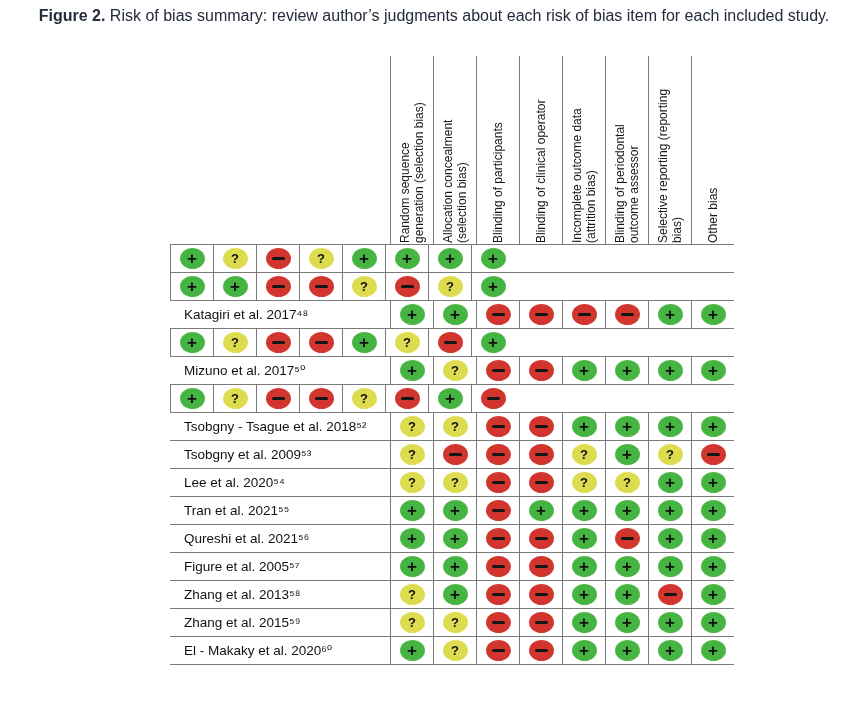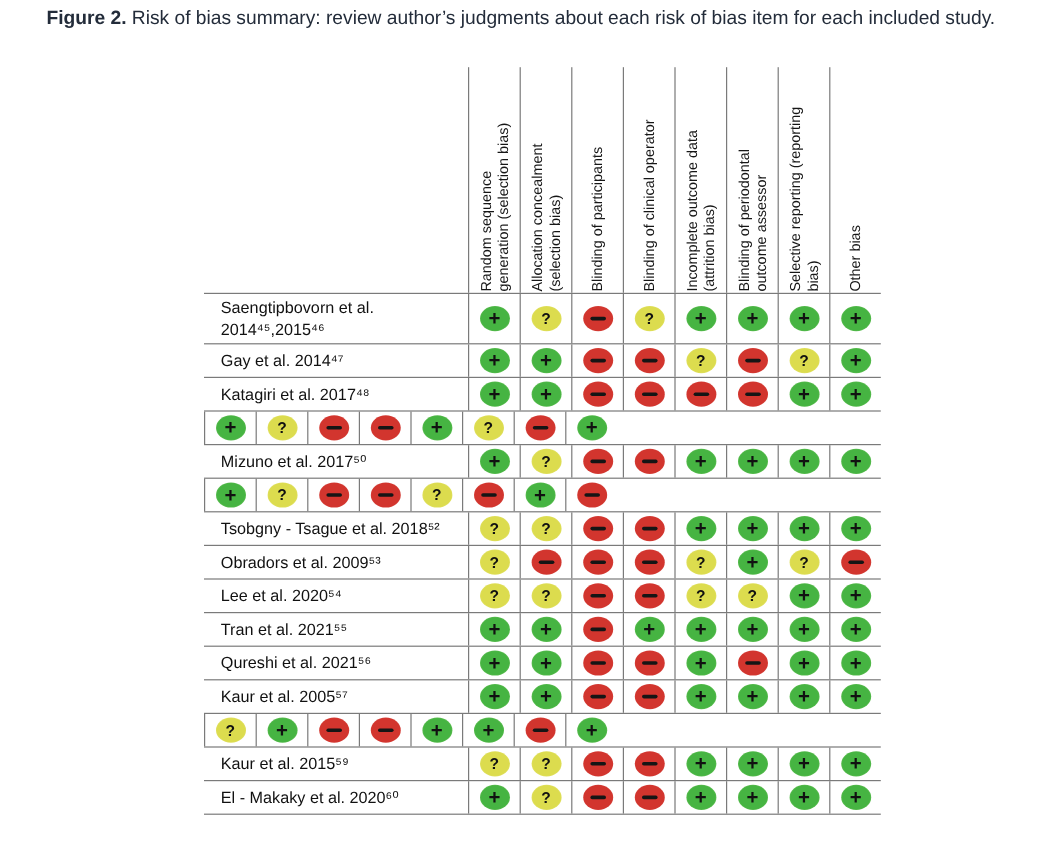--- a/index.html
+++ b/index.html
@@ -115,50 +115,48 @@
           <span class="htext">Selective reporting (reporting
 bias)</span>
         </div>
         <div class="hcell">
           <span class="htext">Other bias</span>
         </div>
       </div>
     <div class="tbody" id="bodyRows">
 
     <div class="trow">
-          <div class="rlabel">Saengtipbovorn et al. 2014⁴⁵,2015⁴⁶</div>
-          <div class="ccell">
-            <span class="circle plus">+</span>
-          </div>
-          <div class="ccell">
-            <span class="circle unclear">?</span>
-          </div>
-          <div class="ccell">
-            <span class="circle minus">
-              <span class="bar"></span>
-            </span>
-          </div>
-          <div class="ccell">
-            <span class="circle unclear">?</span>
-          </div>
-          <div class="ccell">
-            <span class="circle plus">+</span>
-          </div>
-          <div class="ccell">
-            <span class="circle plus">+</span>
-          </div>
-          <div class="ccell">
-            <span class="circle plus">+</span>
-          </div>
-          <div class="ccell">
-            <span class="circle plus">+</span>
-          </div>
-        </div>
-        <div class="trow">
-          <div class="rlabel">Gay et al. 2014⁴⁷</div>
+          <div class="ccell">
+            <span class="circle plus">+</span>
+          </div>
+          <div class="ccell">
+            <span class="circle unclear">?</span>
+          </div>
+          <div class="ccell">
+            <span class="circle minus">
+              <span class="bar"></span>
+            </span>
+          </div>
+          <div class="ccell">
+            <span class="circle unclear">?</span>
+          </div>
+          <div class="ccell">
+            <span class="circle plus">+</span>
+          </div>
+          <div class="ccell">
+            <span class="circle plus">+</span>
+          </div>
+          <div class="ccell">
+            <span class="circle plus">+</span>
+          </div>
+          <div class="ccell">
+            <span class="circle plus">+</span>
+          </div>
+        </div>
+        <div class="trow">
           <div class="ccell">
             <span class="circle plus">+</span>
           </div>
           <div class="ccell">
             <span class="circle plus">+</span>
           </div>
           <div class="ccell">
             <span class="circle minus">
               <span class="bar"></span>
             </span>
@@ -340,21 +338,21 @@
             <span class="circle plus">+</span>
           </div>
           <div class="ccell">
             <span class="circle plus">+</span>
           </div>
           <div class="ccell">
             <span class="circle plus">+</span>
           </div>
         </div>
         <div class="trow">
-          <div class="rlabel">Obradors et al. 2009⁵³</div>
+          <div class="rlabel">Tsobgny et al. 2009⁵³</div>
           <div class="ccell">
             <span class="circle unclear">?</span>
           </div>
           <div class="ccell">
             <span class="circle minus">
               <span class="bar"></span>
             </span>
           </div>
           <div class="ccell">
             <span class="circle minus">
@@ -468,84 +466,85 @@
             </span>
           </div>
           <div class="ccell">
             <span class="circle plus">+</span>
           </div>
           <div class="ccell">
             <span class="circle plus">+</span>
           </div>
         </div>
         <div class="trow">
-          <div class="rlabel">Kaur et al. 2005⁵⁷</div>
-          <div class="ccell">
-            <span class="circle plus">+</span>
-          </div>
-          <div class="ccell">
-            <span class="circle plus">+</span>
-          </div>
-          <div class="ccell">
-            <span class="circle minus">
-              <span class="bar"></span>
-            </span>
-          </div>
-          <div class="ccell">
-            <span class="circle minus">
-              <span class="bar"></span>
-            </span>
-          </div>
-          <div class="ccell">
-            <span class="circle plus">+</span>
-          </div>
-          <div class="ccell">
-            <span class="circle plus">+</span>
-          </div>
-          <div class="ccell">
-            <span class="circle plus">+</span>
-          </div>
-          <div class="ccell">
-            <span class="circle plus">+</span>
-          </div>
-        </div>
-        <div class="trow">
-          <div class="ccell">
-            <span class="circle unclear">?</span>
-          </div>
-          <div class="ccell">
-            <span class="circle plus">+</span>
-          </div>
-          <div class="ccell">
-            <span class="circle minus">
-              <span class="bar"></span>
-            </span>
-          </div>
-          <div class="ccell">
-            <span class="circle minus">
-              <span class="bar"></span>
-            </span>
-          </div>
-          <div class="ccell">
-            <span class="circle plus">+</span>
-          </div>
-          <div class="ccell">
-            <span class="circle plus">+</span>
-          </div>
-          <div class="ccell">
-            <span class="circle minus">
-              <span class="bar"></span>
-            </span>
-          </div>
-          <div class="ccell">
-            <span class="circle plus">+</span>
-          </div>
-        </div>
-        <div class="trow">
-          <div class="rlabel">Kaur et al. 2015⁵⁹</div>
+          <div class="rlabel">Figure et al. 2005⁵⁷</div>
+          <div class="ccell">
+            <span class="circle plus">+</span>
+          </div>
+          <div class="ccell">
+            <span class="circle plus">+</span>
+          </div>
+          <div class="ccell">
+            <span class="circle minus">
+              <span class="bar"></span>
+            </span>
+          </div>
+          <div class="ccell">
+            <span class="circle minus">
+              <span class="bar"></span>
+            </span>
+          </div>
+          <div class="ccell">
+            <span class="circle plus">+</span>
+          </div>
+          <div class="ccell">
+            <span class="circle plus">+</span>
+          </div>
+          <div class="ccell">
+            <span class="circle plus">+</span>
+          </div>
+          <div class="ccell">
+            <span class="circle plus">+</span>
+          </div>
+        </div>
+        <div class="trow">
+          <div class="rlabel">Zhang et al. 2013⁵⁸</div>
+          <div class="ccell">
+            <span class="circle unclear">?</span>
+          </div>
+          <div class="ccell">
+            <span class="circle plus">+</span>
+          </div>
+          <div class="ccell">
+            <span class="circle minus">
+              <span class="bar"></span>
+            </span>
+          </div>
+          <div class="ccell">
+            <span class="circle minus">
+              <span class="bar"></span>
+            </span>
+          </div>
+          <div class="ccell">
+            <span class="circle plus">+</span>
+          </div>
+          <div class="ccell">
+            <span class="circle plus">+</span>
+          </div>
+          <div class="ccell">
+            <span class="circle minus">
+              <span class="bar"></span>
+            </span>
+          </div>
+          <div class="ccell">
+            <span class="circle plus">+</span>
+          </div>
+        </div>
+        <div class="trow">
+          <div class="rlabel">Zhang et al. 2015⁵⁹</div>
           <div class="ccell">
             <span class="circle unclear">?</span>
           </div>
           <div class="ccell">
             <span class="circle unclear">?</span>
           </div>
           <div class="ccell">
             <span class="circle minus">
               <span class="bar"></span>
             </span>

